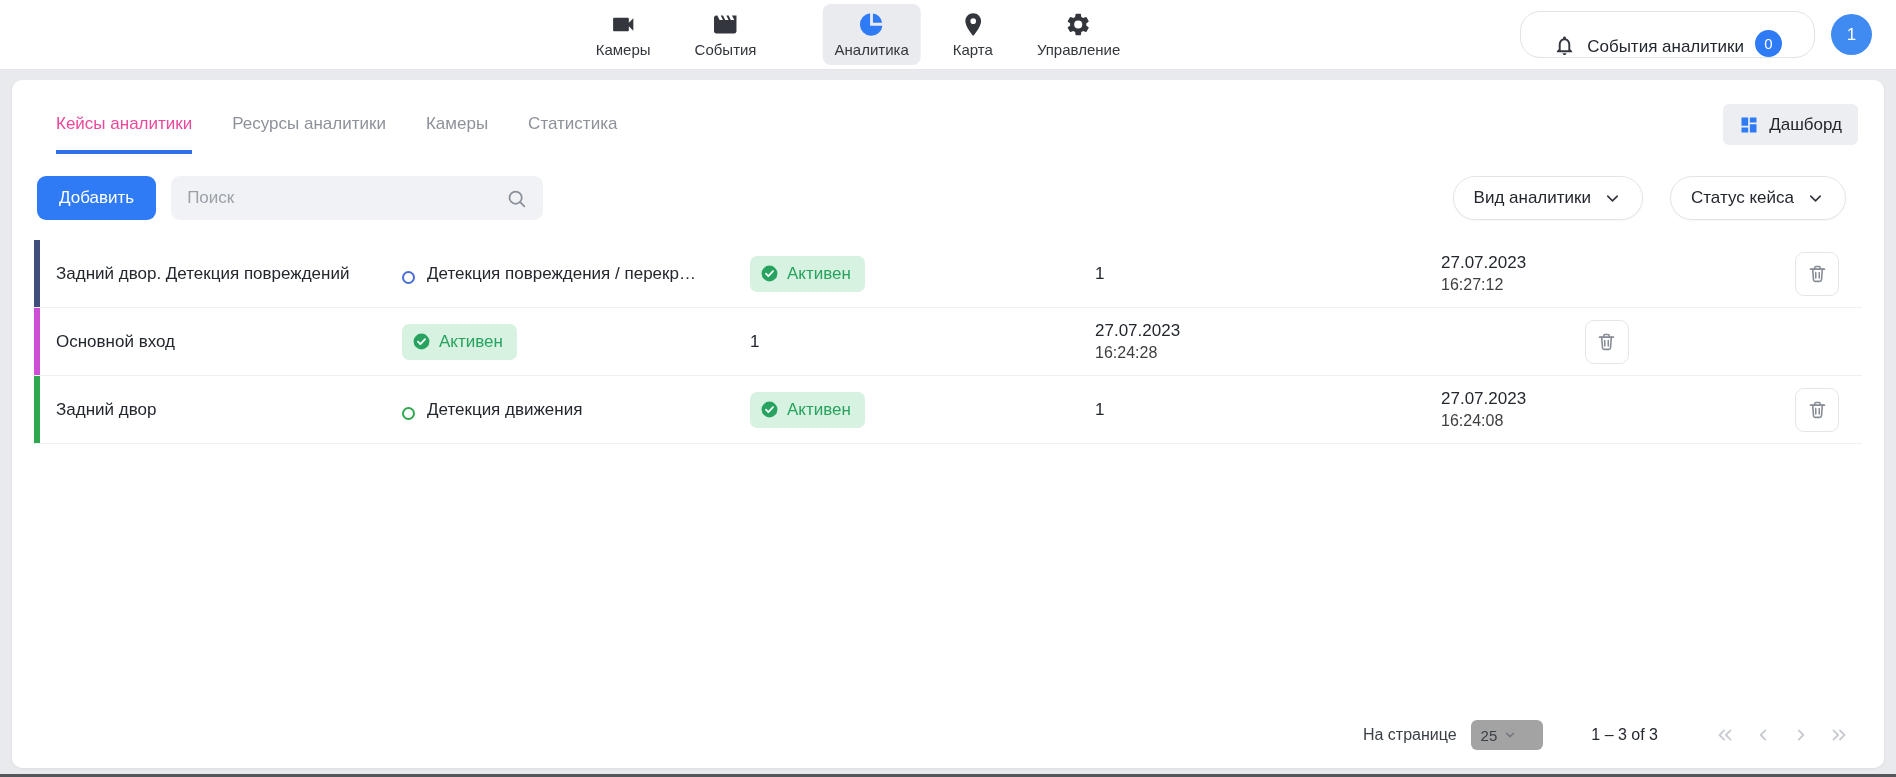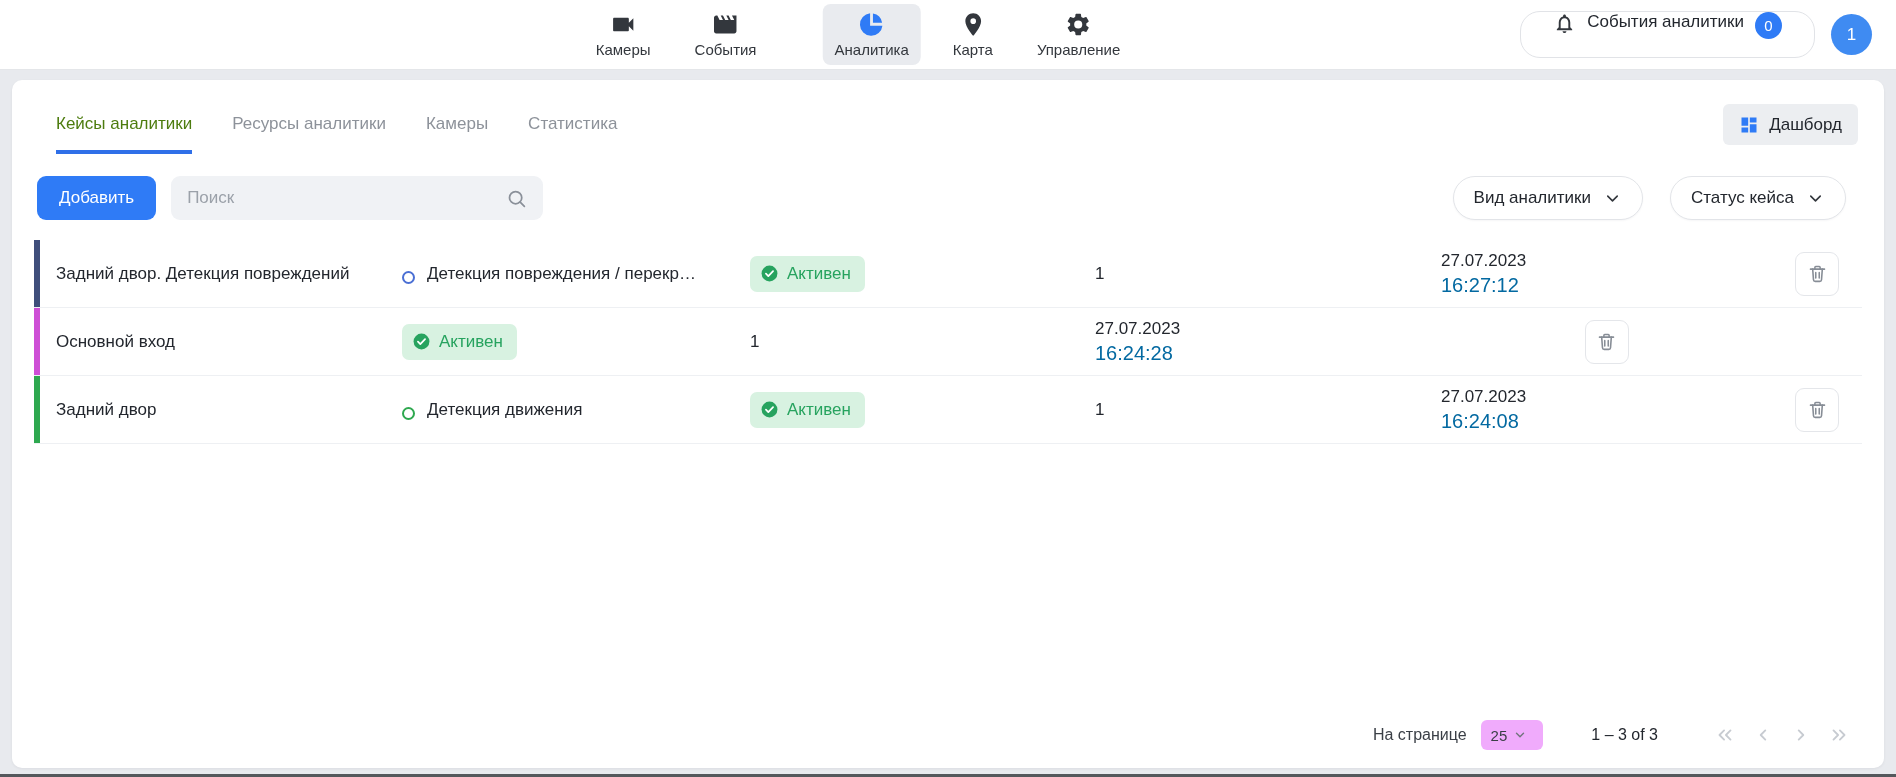--- a/index.html
+++ b/index.html
@@ -26,21 +26,21 @@
     display:flex; flex-direction:column; align-items:center; gap:3px;
     padding:7px 12px; border-radius:8px; font-size:15px; color:#33373d; cursor:pointer;
   }
   .nav-item.active { background:#e9ebef;margin-left:34px; }
   .nav-item .nicon svg { width:27px; height:27px; }
   .ink { fill:#33373d; }
   .blue-ink { fill:#2f7bf6; }
 
   .topbar-right { margin-left:auto; display:flex; align-items:center; gap:16px; }
   .events-btn {
-    display:flex; align-items:flex-start; gap:11px; height:47px; padding:0 32px;
+    display:flex; align-items:flex-end; gap:11px; height:47px; padding:0 32px;
     background:#fff; border:1px solid #e1e3e7; border-radius:20px;
     font-size:17px; color:#23272e; cursor:pointer; font-family:inherit;
   }
   .events-btn svg { width:23px; height:23px; }
   .events-badge {
     min-width:27px; height:27px; padding:0 6px; border-radius:14px;
     background:#2f7bf6; color:#fff; font-size:15px;
     display:flex; align-items:center; justify-content:center;
   }
   .avatar {
@@ -54,21 +54,21 @@
     box-shadow:0 1px 3px rgba(16,24,40,.06);
     display:flex; flex-direction:column; overflow:hidden;
   }
 
   .tabs-row { display:flex; align-items:flex-start; padding:34px 26px 0 44px; }
   .tabs { display:flex; gap:40px; }
   .tab {
     font-size:17px; line-height:20px; color:#8d929a; padding-bottom:16px;
     border-bottom:4px solid transparent; cursor:pointer; white-space:nowrap;
   }
-  .tab.active { color:#4d7c0f; border-bottom-color:#2f6fe8; }
+  .tab.active { color:#ec4899; border-bottom-color:#2f6fe8; }
   .dashboard-btn {
     margin-left:auto; margin-top:-10px; height:41px; padding:0 16px;
     display:flex; align-items:center; gap:10px;
     background:#eceef1; border:none; border-radius:6px;
     font-size:17px; color:#23272e; cursor:pointer; font-family:inherit;
   }
   .dashboard-btn svg { width:20px; height:20px; }
 
   .toolbar { display:flex; align-items:center; margin-top:22px; padding:0 38px 0 25px; height:44px; flex:0 0 auto;justify-content:flex-end; }
   .add-btn {
@@ -109,35 +109,35 @@
   .row-bar { position:absolute; left:0; top:0; bottom:0; width:6px; background:var(--accent,#888); }
   .cell { font-size:17px; color:#23272e; padding-right:14px; }
   .type-cell { display:flex; align-items:flex-end; gap:12px; }
   .ring { width:13px; height:13px; border:2.5px solid var(--dot,#888); border-radius:50%; flex:0 0 auto; }
   .badge {
     display:inline-flex; align-items:center; gap:8px; height:36px; padding:0 14px 0 10px;
     background:#d8f2e1; color:#27a35f; border-radius:7px; font-size:17px;
   }
   .badge svg { width:19px; height:19px; }
   .created .date { font-size:17px; color:#23272e; }
-  .created .time { font-size:20px; color:#0369a1; margin-top:3px; }
+  .created .time { font-size:16px; color:#404040; margin-top:3px; }
   .actions { display:flex; justify-content:center; padding-right:0; }
   .trash-btn {
     width:44px; height:44px; border-radius:9px; border:1px solid #e4e6ea; background:#fff;
     display:flex; align-items:center; justify-content:center; cursor:pointer;
   }
   .trash-btn svg { width:21px; height:21px; stroke:#878d96; }
 
   
   .pagination {
     margin-top:auto; display:flex; align-items:center; justify-content:flex-end;
     padding:0 34px 18px 0; color:#3a3f46; font-size:16px; flex:0 0 auto;
   }
   .per-page-select {
-    margin-left:14px; height:30px; padding:0 16px 0 10px; background:#f0abfc; border:none;
+    margin-left:14px; height:30px; padding:0 26px 0 10px; background:#a3a3a3; border:none;
     border-radius:6px; display:flex; align-items:center; gap:6px; font-size:15px;
     color:#3a3f46; cursor:pointer; font-family:inherit;
   }
   .per-page-select svg { width:14px; height:14px; stroke:#6f747c; }
   .range { margin-left:48px; color:#23272e; }
   .pager-arrows { margin-left:56px; display:flex; gap:16px; }
   .pager-btn { background:none; border:none; cursor:default; padding:0; }
   .pager-btn svg { width:22px; height:22px; stroke:#c7cbd1; }
 
   .window-edge { flex:0 0 auto; height:3px; background:#54585c; }

